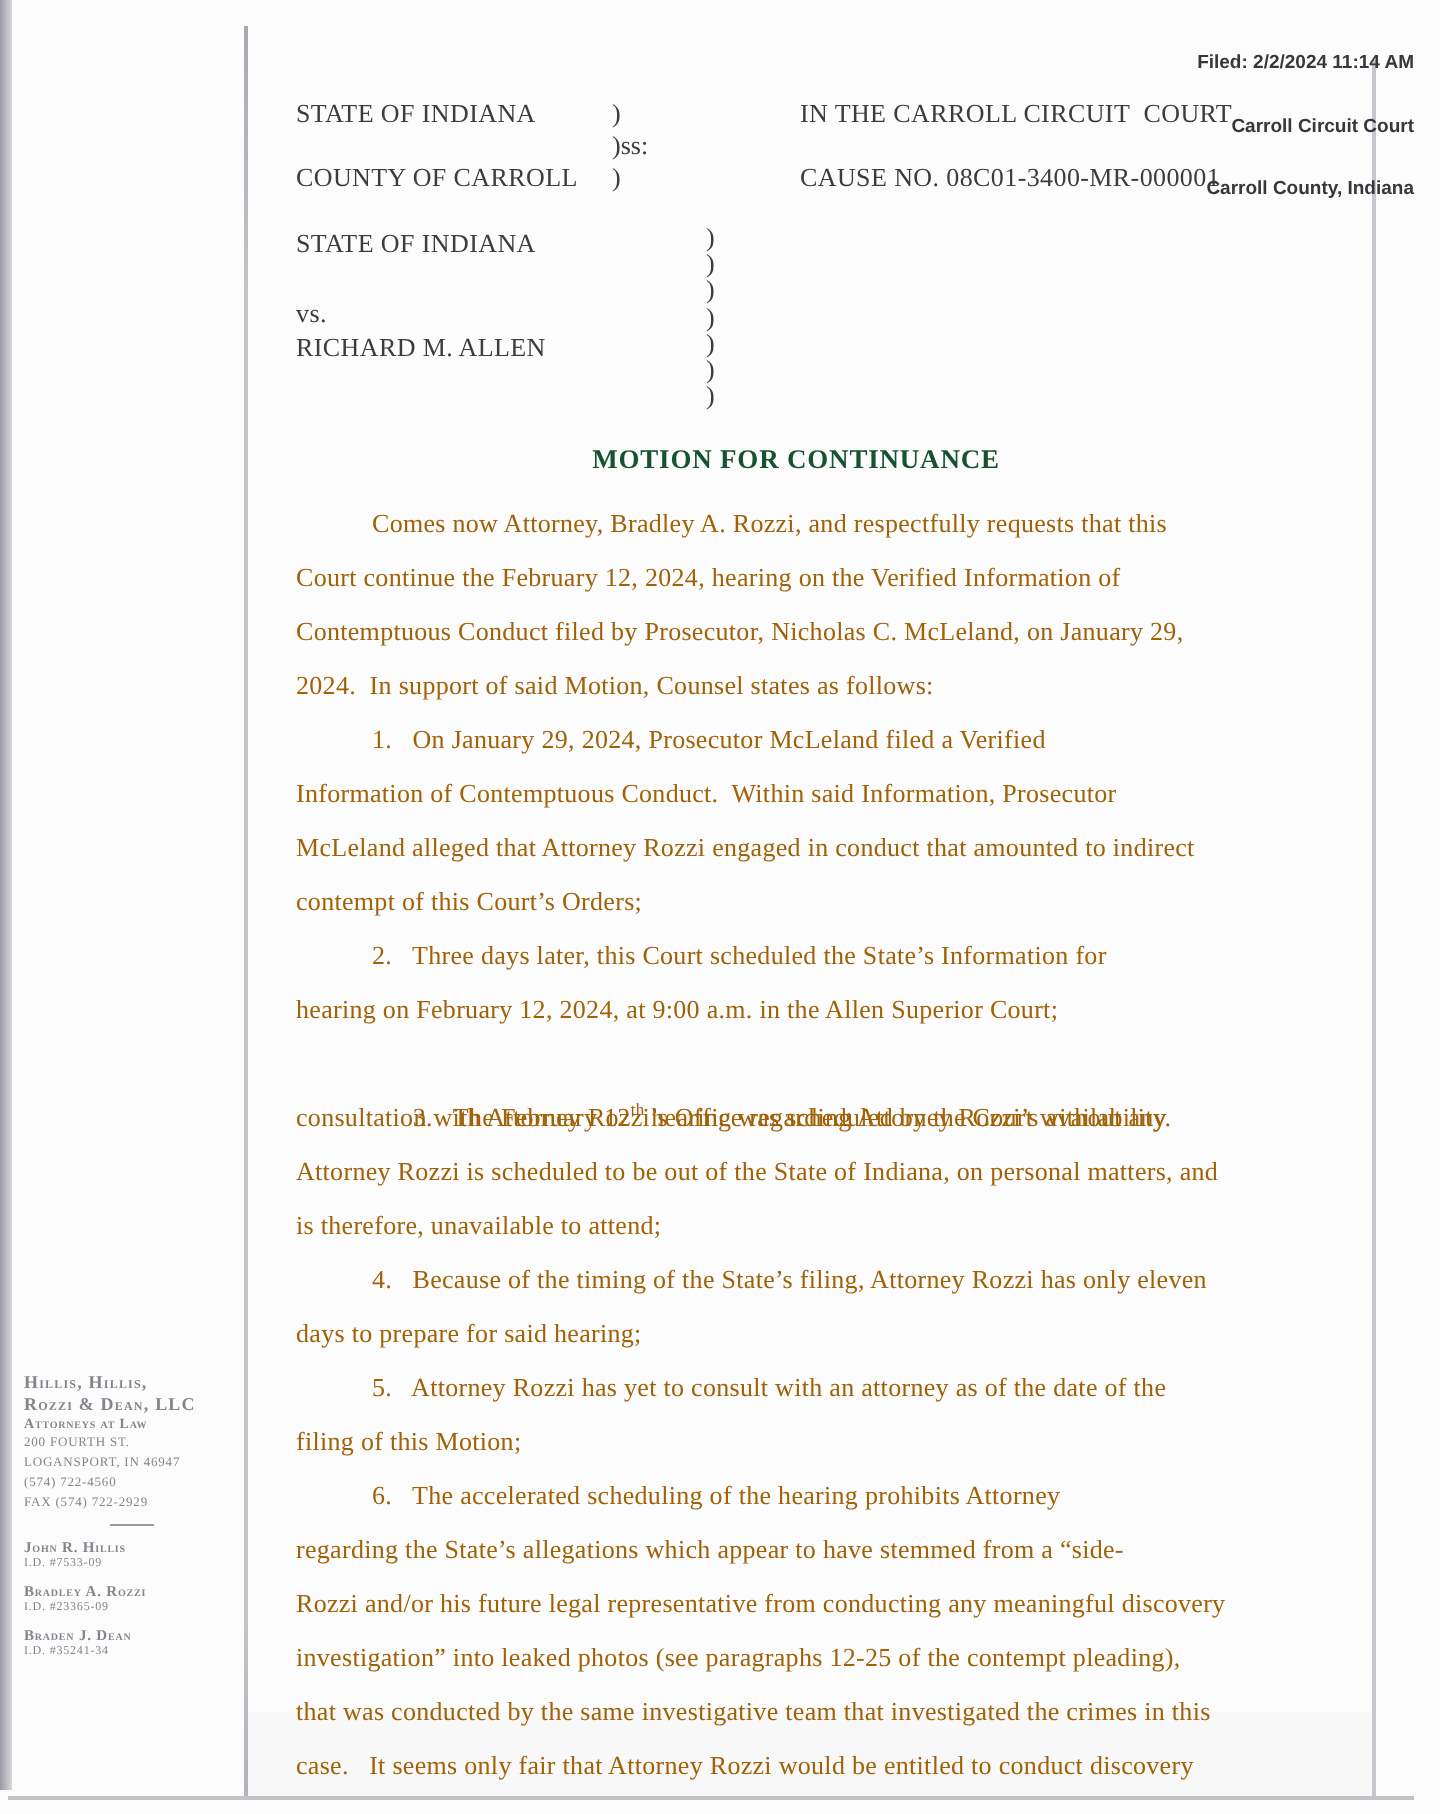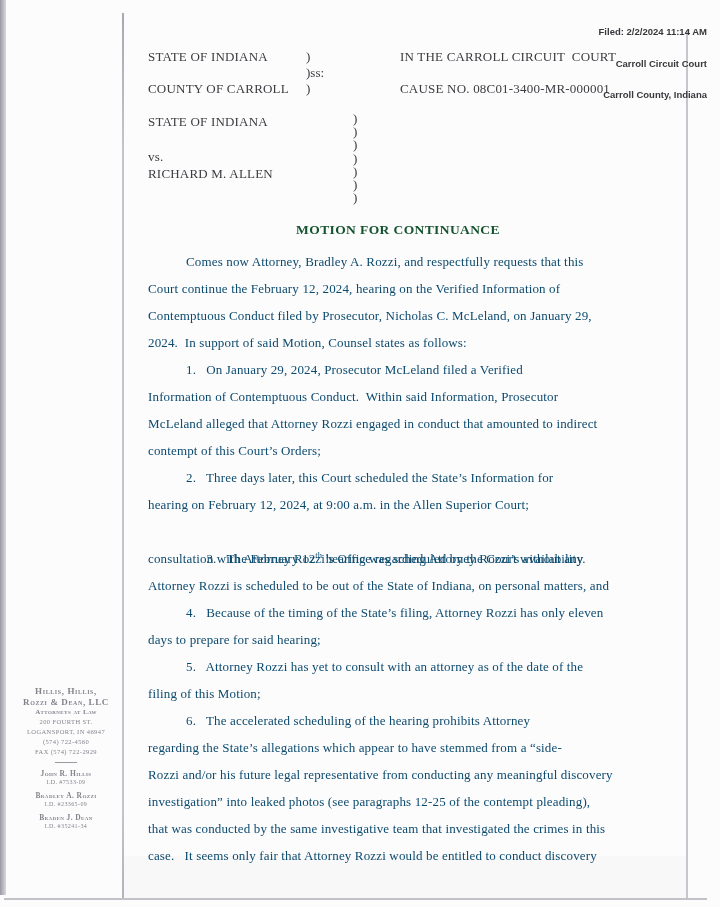--- a/index.html
+++ b/index.html
@@ -51,28 +51,28 @@
 
   .title {
     position:absolute; left:148px; top:222px; width:500px;
     text-align:center; font-weight:bold; font-size:13.5px;
     letter-spacing:0.4px; color:#14532d;
     white-space:pre;
   }
 
   
   .docbody { position:absolute; left:148px; top:248px; width:500px; }
-  .bl { height:27px; line-height:27px; font-size:13px; letter-spacing:0.15px; white-space:pre; color:#0c4a6e; }
+  .bl { height:27px; line-height:27px; font-size:13px; letter-spacing:0.15px; white-space:pre; color:#a16207; }
   .ind { padding-left:38px; }
   .bl sup { font-size:8.5px; vertical-align:super; line-height:0; }
 
   
   .letterhead {
     position:absolute; left:12px; top:686px; width:108px;
-    text-align:center; color:#84848d;
+    color:#84848d;
     font-variant:small-caps; letter-spacing:0.4px;
   }
   .lh-firm { font-size:9px; line-height:10.5px; font-weight:bold; letter-spacing:0.6px; }
   .lh-tag  { font-size:7px; line-height:10px; font-weight:bold; }
   .lh-addr { font-size:6.5px; line-height:10px; font-variant:normal; text-transform:uppercase; }
   .lh-rule { width:22px; height:1px; background:#9a9aa2; margin:5px auto 6px auto; }
   .lh-name { font-size:7.5px; line-height:9px; margin-top:4px; font-weight:bold; }
   .lh-id   { font-size:6px; line-height:9px; margin-bottom:3px; font-variant:normal; }
 </style>
 </head>
@@ -126,20 +126,21 @@
     <div class="bl">Information of Contemptuous Conduct.  Within said Information, Prosecutor</div>
     <div class="bl">McLeland alleged that Attorney Rozzi engaged in conduct that amounted to indirect</div>
     <div class="bl">contempt of this Court’s Orders;</div>
     <div class="bl ind">2.   Three days later, this Court scheduled the State’s Information for</div>
     <div class="bl">hearing on February 12, 2024, at 9:00 a.m. in the Allen Superior Court;</div>
     <div class="bl ind">
       <span>3.   The February 12</span><sup>th</sup><span> hearing was scheduled by the Court without any</span>
     </div>
     <div class="bl">consultation with Attorney Rozzi’s Office regarding Attorney Rozzi’s availability.</div>
     <div class="bl">Attorney Rozzi is scheduled to be out of the State of Indiana, on personal matters, and</div>
+    <div class="bl">is therefore, unavailable to attend;</div>
     <div class="bl ind">4.   Because of the timing of the State’s filing, Attorney Rozzi has only eleven</div>
     <div class="bl">days to prepare for said hearing;</div>
     <div class="bl ind">5.   Attorney Rozzi has yet to consult with an attorney as of the date of the</div>
     <div class="bl">filing of this Motion;</div>
     <div class="bl ind">6.   The accelerated scheduling of the hearing prohibits Attorney</div>
     <div class="bl">regarding the State’s allegations which appear to have stemmed from a “side-</div>
     <div class="bl">Rozzi and/or his future legal representative from conducting any meaningful discovery</div>
     <div class="bl">investigation” into leaked photos (see paragraphs 12-25 of the contempt pleading),</div>
     <div class="bl">that was conducted by the same investigative team that investigated the crimes in this</div>
     <div class="bl">case.   It seems only fair that Attorney Rozzi would be entitled to conduct discovery</div>

